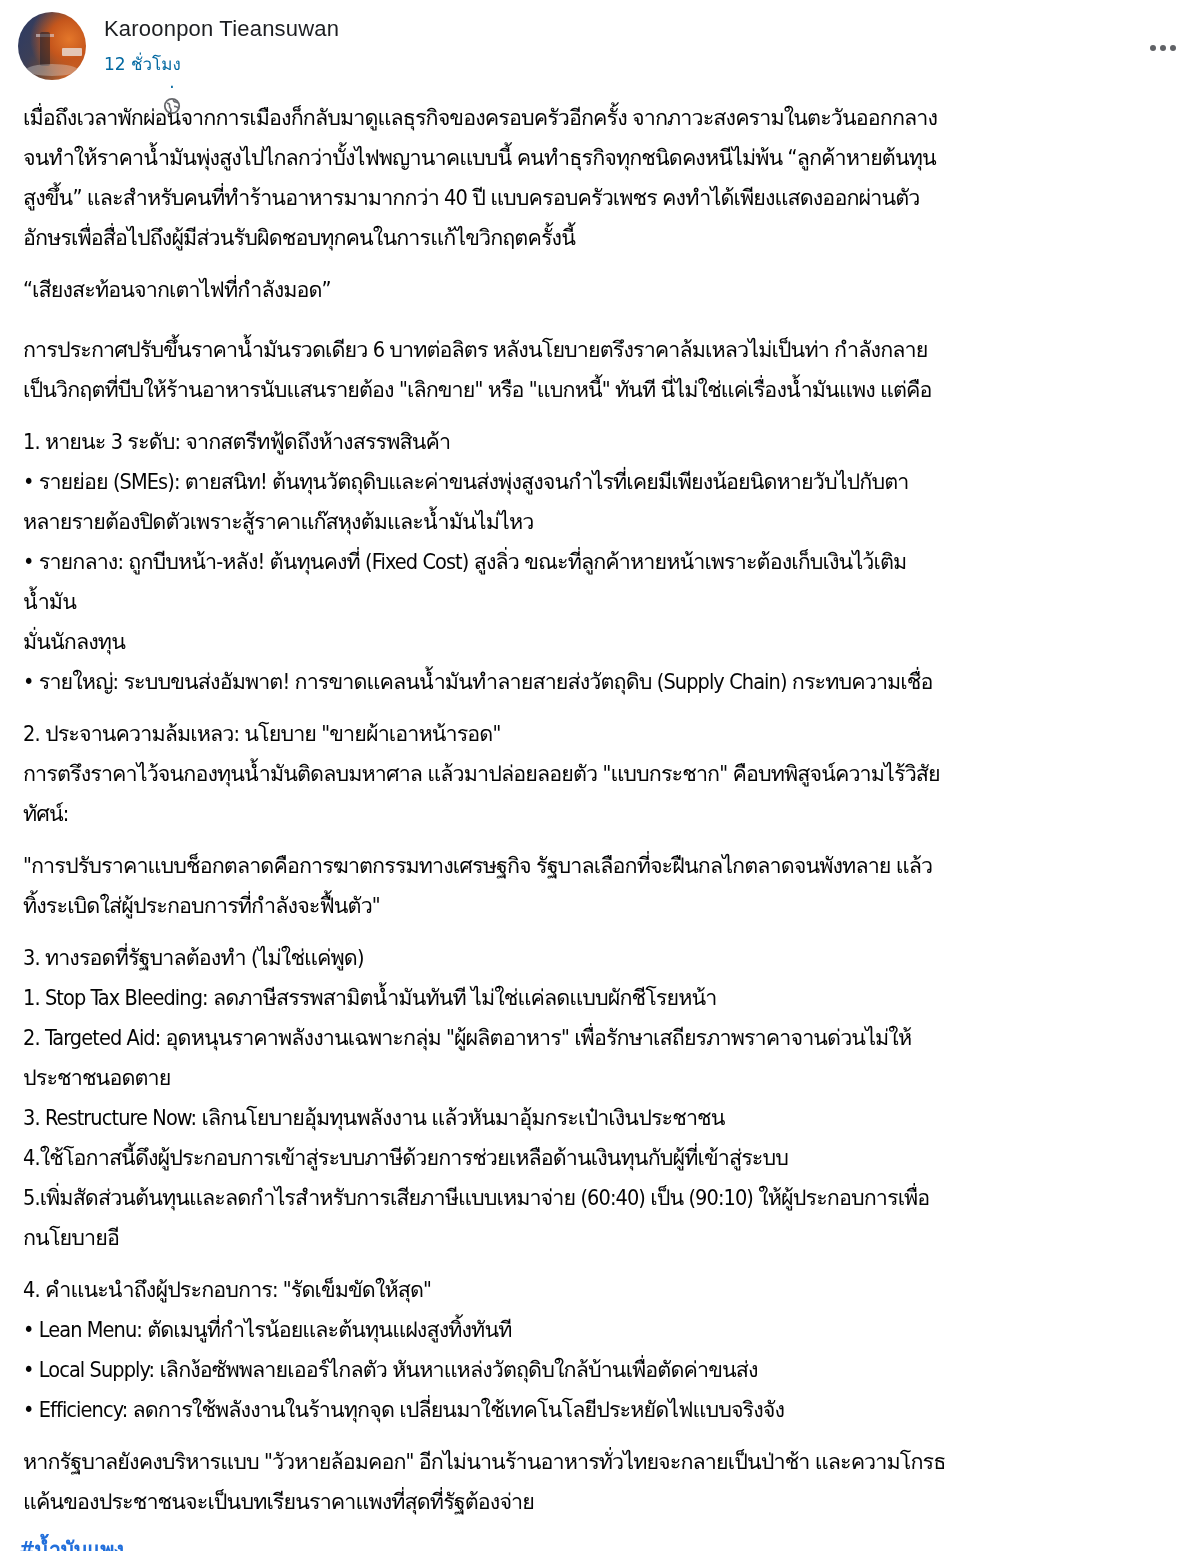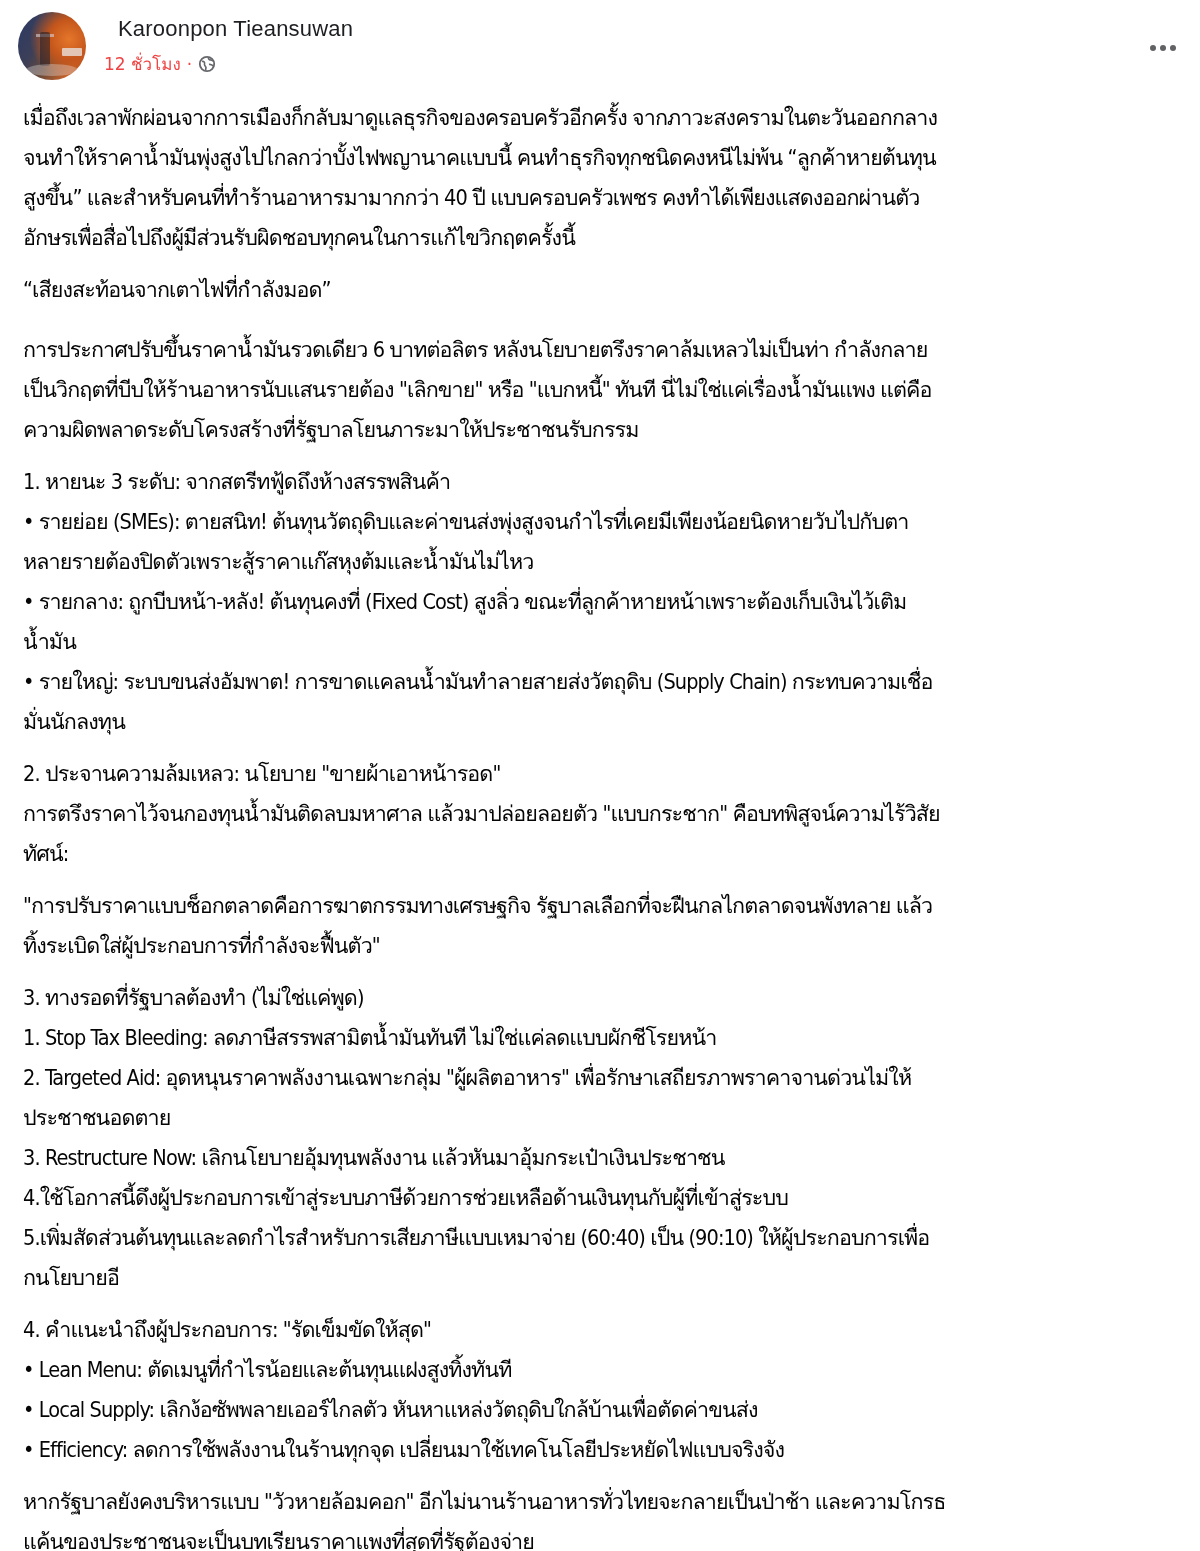--- a/index.html
+++ b/index.html
@@ -12,24 +12,24 @@
       overflow: hidden;
       background: radial-gradient(circle at 75% 40%, #e4772a 0%, #c5561c 30%, rgba(0,0,0,0) 60%),
                   linear-gradient(120deg, #2a3a66 0%, #3c3f57 35%, #6a4a3a 55%, #c9642a 80%, #a84a1c 100%);
     }
     .avatar .av-figure { position: absolute; left: 22px; top: 20px; width: 10px; height: 34px; background: rgba(30,30,40,0.55); border-radius: 2px; }
     .avatar .av-bar { position: absolute; left: 18px; top: 22px; width: 18px; height: 3px; background: rgba(220,220,230,0.55); }
     .avatar .av-sign { position: absolute; left: 44px; top: 36px; width: 20px; height: 8px; background: #e8d8d0; border-radius: 1px; opacity: 0.85; }
     .avatar .av-floor { position: absolute; left: 8px; top: 52px; width: 52px; height: 12px; background: rgba(230,230,230,0.35); border-radius: 50%; }
 
     .author-name {
-      position: absolute; left: 100px; top: 4px; font-family: "Liberation Sans", sans-serif;
+      position: absolute; left: 86px; top: 4px; font-family: "Liberation Sans", sans-serif;
       font-size: 22px; font-weight: normal; color: #1c1e21; letter-spacing: 0.2px;
     }
-    .meta { position: absolute; left: 86px; top: 38px; display: flex; align-items: center; font-size: 17px; color: #ef4444; font-family: "DejaVu Sans", sans-serif; }
+    .meta { position: absolute; left: 86px; top: 38px; display: flex; align-items: flex-end; font-size: 17px; color: #0369a1; font-family: "DejaVu Sans", sans-serif; flex-direction: column; }
     .meta .dot { margin: 0 6px; }
     .globe-icon { width: 18px; height: 18px; display: inline-block; }
 
     .more-button { position: absolute; right: 2px; top: 26px; width: 34px; height: 20px; display: flex; justify-content: center; align-items: center; gap: 4px; cursor: pointer; }
     .more-button span { width: 6px; height: 6px; border-radius: 50%; background: #606266; display: block; }
 
     .post-body {
       position: absolute; left: 19px; top: 96px; width: 1165px;
       font-family: "DejaVu Sans Condensed", "DejaVu Sans", sans-serif;
       font-size: 21.5px; line-height: 36px; color: #050505;
@@ -74,29 +74,28 @@
     <p>เมื่อถึงเวลาพักผ่อนจากการเมืองก็กลับมาดูแลธุรกิจของครอบครัวอีกครั้ง จากภาวะสงครามในตะวันออกกลาง</p>
     <p>จนทำให้ราคาน้ำมันพุ่งสูงไปไกลกว่าบั้งไฟพญานาคแบบนี้ คนทำธุรกิจทุกชนิดคงหนีไม่พ้น “ลูกค้าหายต้นทุน</p>
     <p>สูงขึ้น” และสำหรับคนที่ทำร้านอาหารมามากกว่า 40 ปี แบบครอบครัวเพชร คงทำได้เพียงแสดงออกผ่านตัว</p>
     <p>อักษรเพื่อสื่อไปถึงผู้มีส่วนรับผิดชอบทุกคนในการแก้ไขวิกฤตครั้งนี้</p>
     <div class="gap"></div>
     <p>“เสียงสะท้อนจากเตาไฟที่กำลังมอด”</p>
     <div class="gap"></div>
     <div class="gap"></div>
     <p>การประกาศปรับขึ้นราคาน้ำมันรวดเดียว 6 บาทต่อลิตร หลังนโยบายตรึงราคาล้มเหลวไม่เป็นท่า กำลังกลาย</p>
     <p>เป็นวิกฤตที่บีบให้ร้านอาหารนับแสนรายต้อง "เลิกขาย" หรือ "แบกหนี้" ทันที นี่ไม่ใช่แค่เรื่องน้ำมันแพง แต่คือ</p>
-    <p>ความผิดพลาดระดับโครงสร้างที่รัฐบาลโยนภาระมาให้ประชาชนรับกรรม</p>
     <div class="gap"></div>
     <p>1. หายนะ 3 ระดับ: จากสตรีทฟู้ดถึงห้างสรรพสินค้า</p>
     <p>• รายย่อย (SMEs): ตายสนิท! ต้นทุนวัตถุดิบและค่าขนส่งพุ่งสูงจนกำไรที่เคยมีเพียงน้อยนิดหายวับไปกับตา</p>
     <p>หลายรายต้องปิดตัวเพราะสู้ราคาแก๊สหุงต้มและน้ำมันไม่ไหว</p>
     <p>• รายกลาง: ถูกบีบหน้า-หลัง! ต้นทุนคงที่ (Fixed Cost) สูงลิ่ว ขณะที่ลูกค้าหายหน้าเพราะต้องเก็บเงินไว้เติม</p>
     <p>น้ำมัน</p>
+    <p>มั่นนักลงทุน</p>
     <p>• รายใหญ่: ระบบขนส่งอัมพาต! การขาดแคลนน้ำมันทำลายสายส่งวัตถุดิบ (Supply Chain) กระทบความเชื่อ</p>
-    <p>มั่นนักลงทุน</p>
     <div class="gap"></div>
     <p>2. ประจานความล้มเหลว: นโยบาย "ขายผ้าเอาหน้ารอด"</p>
     <p>การตรึงราคาไว้จนกองทุนน้ำมันติดลบมหาศาล แล้วมาปล่อยลอยตัว "แบบกระชาก" คือบทพิสูจน์ความไร้วิสัย</p>
     <p>ทัศน์:</p>
     <div class="gap"></div>
     <p>"การปรับราคาแบบช็อกตลาดคือการฆาตกรรมทางเศรษฐกิจ รัฐบาลเลือกที่จะฝืนกลไกตลาดจนพังทลาย แล้ว</p>
     <p>ทิ้งระเบิดใส่ผู้ประกอบการที่กำลังจะฟื้นตัว"</p>
     <div class="gap"></div>
     <p>3. ทางรอดที่รัฐบาลต้องทำ (ไม่ใช่แค่พูด)</p>
     <p>1. Stop Tax Bleeding: ลดภาษีสรรพสามิตน้ำมันทันที ไม่ใช่แค่ลดแบบผักชีโรยหน้า</p>

